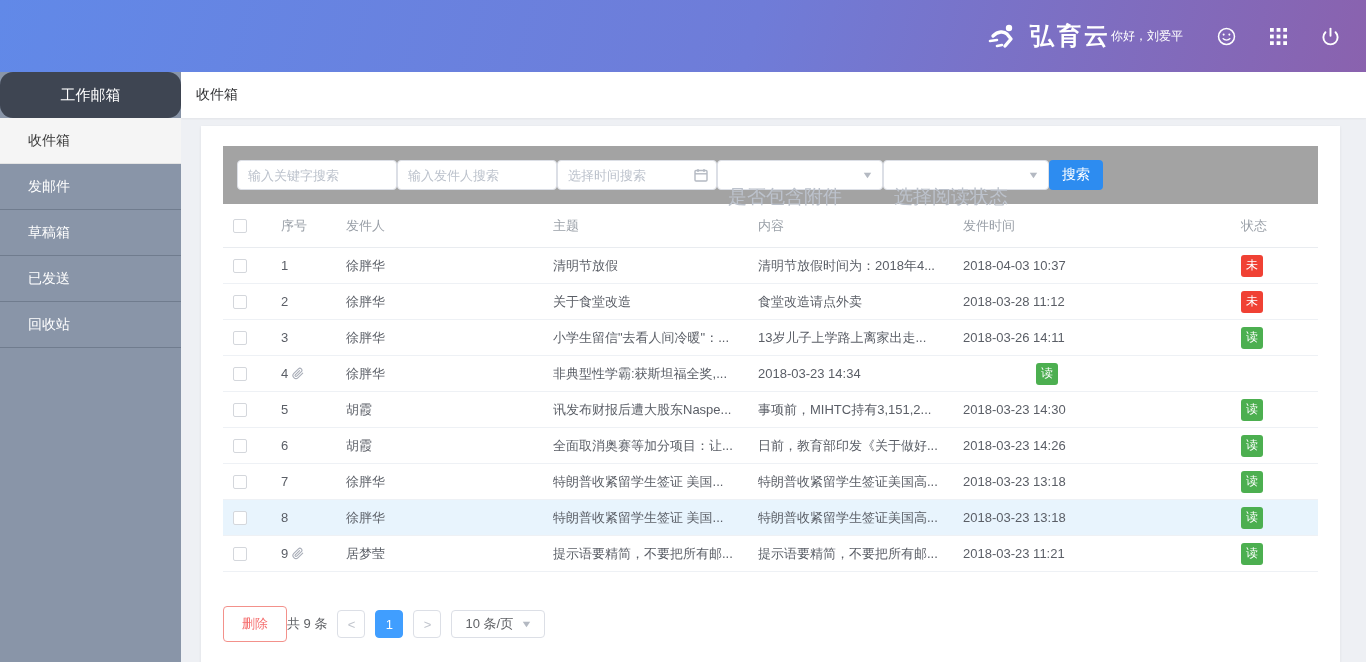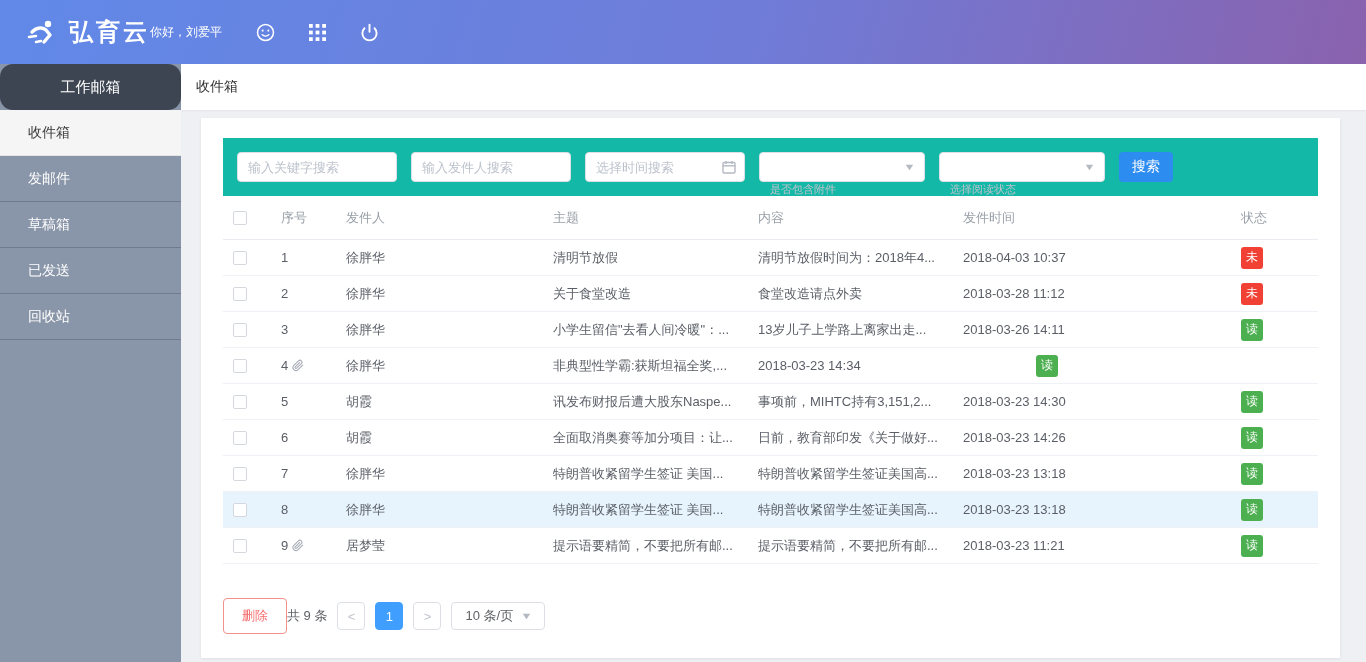--- a/index.html
+++ b/index.html
@@ -1,20 +1,20 @@
 <!DOCTYPE html>
 <html style="--topbar-gradient-start: #6189e8; --topbar-gradient-end: #8a62ae; --sidebar-header-bg: #3e4552; --sidebar-item-bg: #8995a8; --sidebar-active-bg: #f5f5f5; --content-bg: #eef0f4; --accent: #2d8cf0; --pagination-active: #409eff; --badge-unread: #f04134; --badge-read: #4caf50; --delete-color: #f56c6c; --highlight-row: #e8f4fd;"><head>
 <meta charset="utf-8">
 <style>
   * { margin:0; padding:0; box-sizing:border-box; }
   html,body { width:1366px; height:662px; overflow:hidden; }
   body { font-family:"Liberation Sans","DejaVu Sans",sans-serif; background:var(--content-bg,#eef0f4); }
 
   
-  .topbar { height:64px; display:flex; align-items:center; justify-content:flex-start;
+  .topbar { height:72px; display:flex; align-items:center; justify-content:flex-end;
     padding:0 26px;
     background:linear-gradient(105deg,var(--topbar-gradient-start,#6189e8) 0%,#6f7cd8 55%,var(--topbar-gradient-end,#8a62ae) 100%); }
   .logo { display:flex; align-items:center; gap:9px; color:#fff; }
   .logo-text { font-size:24px; font-weight:bold; letter-spacing:3px; }
   .topbar-right { display:flex; align-items:center; gap:34px; color:#fff; font-size:12px; }
   .tb-icon { display:flex; align-items:center; cursor:pointer; }
 
   
   .layout { display:flex; height:598px; }
   .sidebar { width:181px; background:var(--sidebar-item-bg,#8995a8); flex-shrink:0; }
@@ -24,30 +24,30 @@
     font-size:14px; border-bottom:1px solid rgba(40,50,65,0.25); cursor:pointer; }
   .sidebar-item.active { background:var(--sidebar-active-bg,#f5f5f5); color:#3a3a3a; border-bottom:1px solid #e4e4e4; }
 
   .content { flex:1; display:flex; flex-direction:column; min-width:0; }
   .breadcrumb { height:46px; background:#fff; display:flex; align-items:center; padding-left:15px;
     font-size:14px; color:#303133; box-shadow:0 1px 2px rgba(0,0,0,0.05); }
   .page-body { flex:1; padding:8px 26px 0 20px; }
   .card { background:#fff; box-shadow:0 1px 3px rgba(0,0,0,0.07); padding:20px 22px 24px 22px; }
 
   
-  .filters { background:#14b8a6; padding:14px; display:flex; align-items:flex-end; gap:14px; }
+  .filters { background:#a3a3a3; padding:14px; display:flex; align-items:flex-end; }
   .f-input { width:160px; height:30px; background:#fff; border:1px solid #dcdfe6; border-radius:4px;
     font-size:13px; color:#606266; padding:0 10px; outline:none; font-family:inherit; }
   .f-input::placeholder { color:#bcc2cc; }
   .f-time-wrap { position:relative; }
   .f-time-wrap .f-input { padding-right:28px; }
   .f-time-icon { position:absolute; right:9px; top:8px; pointer-events:none; }
   .f-select { width:166px; height:30px; background:#fff; border:1px solid #dcdfe6; border-radius:4px;
     display:flex; align-items:center; justify-content:space-between; padding:0 10px; cursor:pointer; }
-  .f-select .sel-text { font-size:11px; color:#bcc2cc;margin-top:44px; }
+  .f-select .sel-text { font-size:19px; color:#bcc2cc;margin-top:44px; }
   .caret { font-size:9px; color:#b4b9c2; transform:scaleX(1.4); }
   .search-btn { width:54px; height:30px; background:var(--accent,#2d8cf0); color:#fff; border:none;
     border-radius:4px; font-size:14px; cursor:pointer; font-family:inherit; }
 
   
   .thead { display:flex; align-items:center; height:44px; color:#9aa0a8; font-size:13px;
     border-bottom:1px solid #e9ecf0; padding-left:10px; }
   .trow { display:flex; align-items:center; height:36px; font-size:13px; color:#5a5e66;
     border-bottom:1px solid #eef1f5; padding-left:10px; cursor:pointer; background:#fff; }
   .trow.highlight { background:var(--highlight-row,#e8f4fd); }

